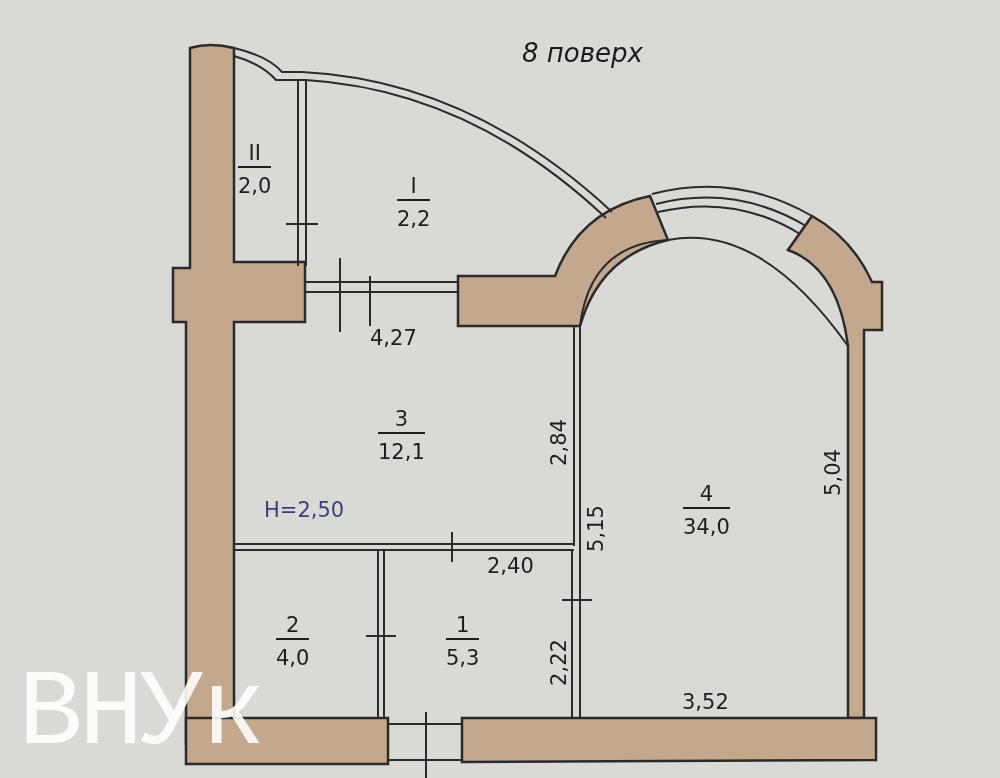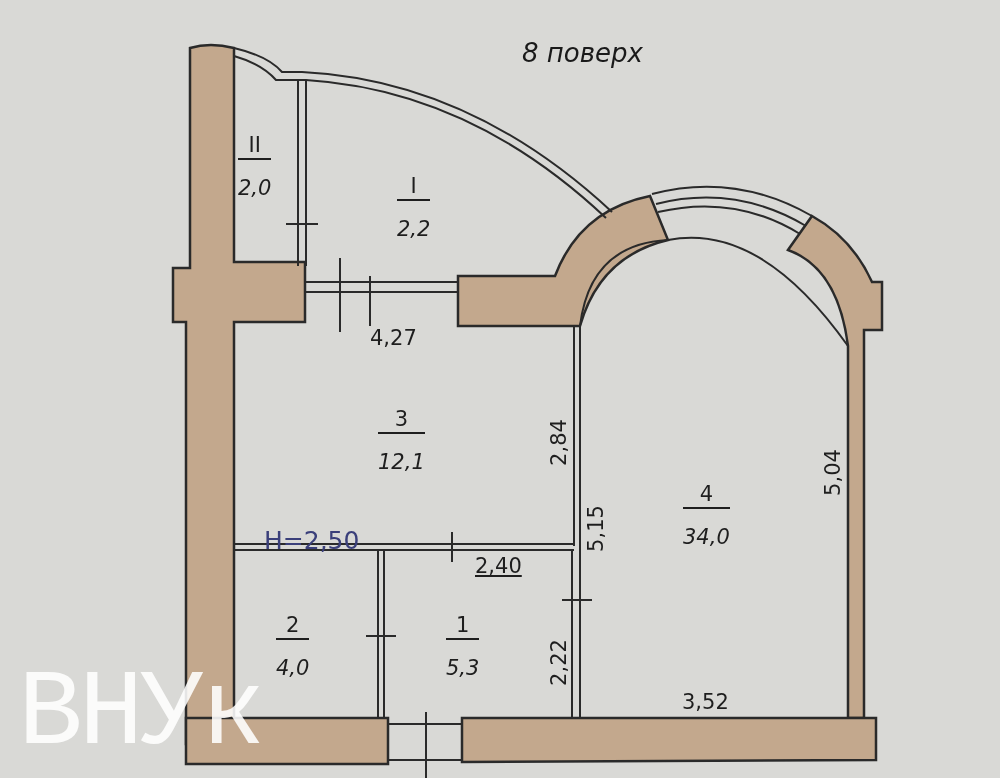--- a/index.html
+++ b/index.html
@@ -19,24 +19,24 @@
       white-space: nowrap;
     }
     .room {
       position: absolute;
       text-align: center;
       font-size: 21px;
       color: #1e1e1e;
       line-height: 1.1;
     }
     .room .num { display: block; padding: 0 6px 1px; border-bottom: 2px solid #1e1e1e; }
-    .room .area { display: block; padding-top: 17px; font-style: italic; }
+    .room .area { display: block; padding-top: 7px; }
     .rot { transform: rotate(-90deg); transform-origin: center center; }
     #title { left: 522px; top: 40px; font-size: 26px; color: #1a1a1a; font-style: italic; }
-    #height-label { left: 264px; top: 528px; font-size: 25px; color: #3a3f7a; }
+    #height-label { left: 264px; top: 500px; font-size: 21px; color: #3a3f7a; }
     #watermark {
       position: absolute; left: 18px; top: 660px;
       font-family: Liberation Mono, monospace;
       font-size: 108px; color: rgba(255,255,255,0.88);
       letter-spacing: -4px; line-height: 1;
     }
   </style>
 </head>
 <body>
 
@@ -92,21 +92,21 @@
     <line x1="388" y1="760" x2="462" y2="760"></line>
     <line x1="426" y1="712" x2="426" y2="778"></line>
   </g>
 
   <path d="M580 326 Q590 244 668 240" fill="none" stroke="#2a2a2a" stroke-width="2"></path>
   <path d="M668 240 Q760 222 848 346" fill="none" stroke="#2a2a2a" stroke-width="2"></path>
 </svg>
 
 <div id="title" class="lbl">8 поверх</div>
 
-<div class="room" style="left:238px; top:134px;text-align:center;">
+<div class="room" style="left:238px; top:142px;text-align:center;">
   <span class="num">II</span>
   <span class="area">2,0</span>
 </div>
 <div class="room" style="left:397px; top:175px;">
   <span class="num">I</span>
   <span class="area">2,2</span>
 </div>
 <div class="room" style="left:378px; top:408px;">
   <span class="num">3</span>
   <span class="area">12,1</span>
@@ -121,19 +121,19 @@
 </div>
 <div class="room" style="left:446px; top:614px;">
   <span class="num">1</span>
   <span class="area">5,3</span>
 </div>
 
 <div class="lbl" style="left:370px; top:328px;text-align:right;">4,27</div>
 <div class="lbl rot" style="left:536px; top:432px;">2,84</div>
 <div class="lbl rot" style="left:573px; top:518px;">5,15</div>
 <div class="lbl rot" style="left:810px; top:462px;">5,04</div>
-<div class="lbl" style="left:475px; top:556px;text-decoration:underline;">2,40</div>
+<div class="lbl" style="left:487px; top:556px;">2,40</div>
 <div class="lbl rot" style="left:536px; top:652px;">2,22</div>
 <div class="lbl" style="left:682px; top:692px;">3,52</div>
 
 <div id="height-label" class="lbl">H=2,50</div>
 
 <div id="watermark">ВНУк</div>
 
 </body></html>

